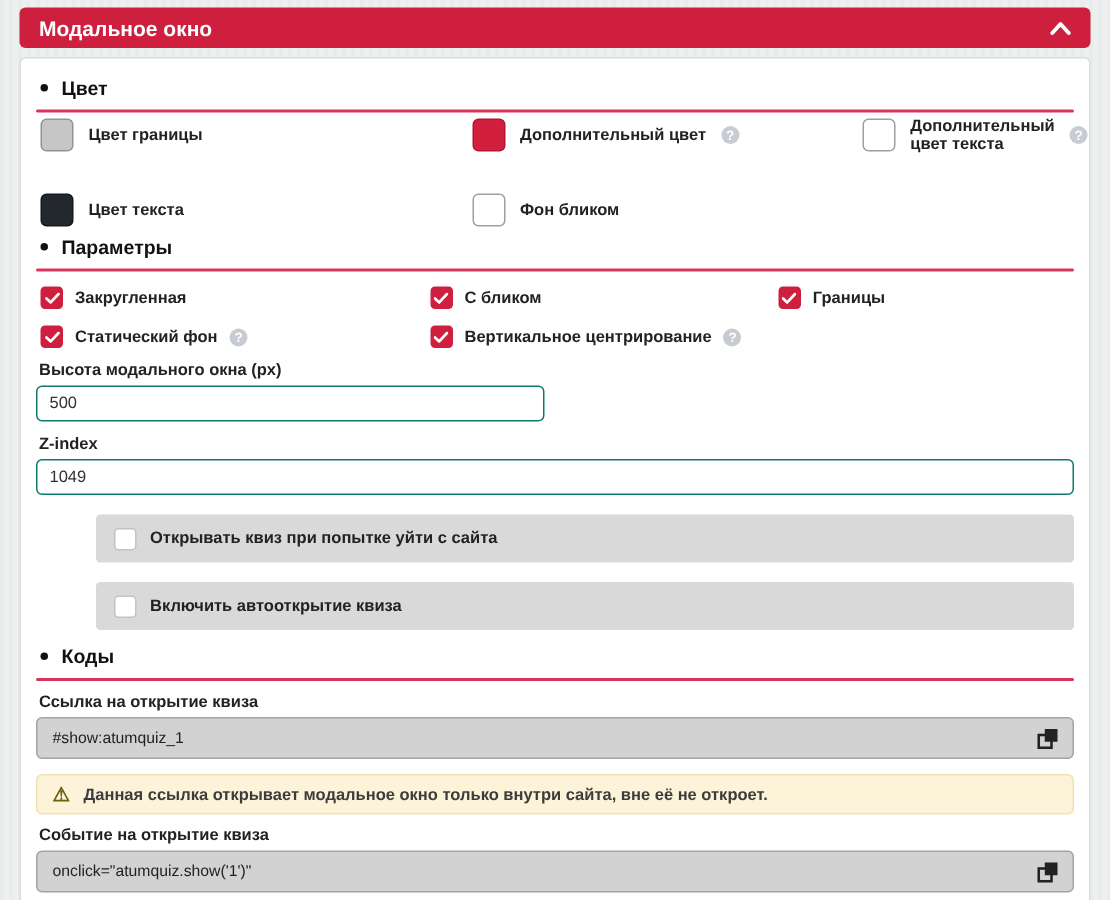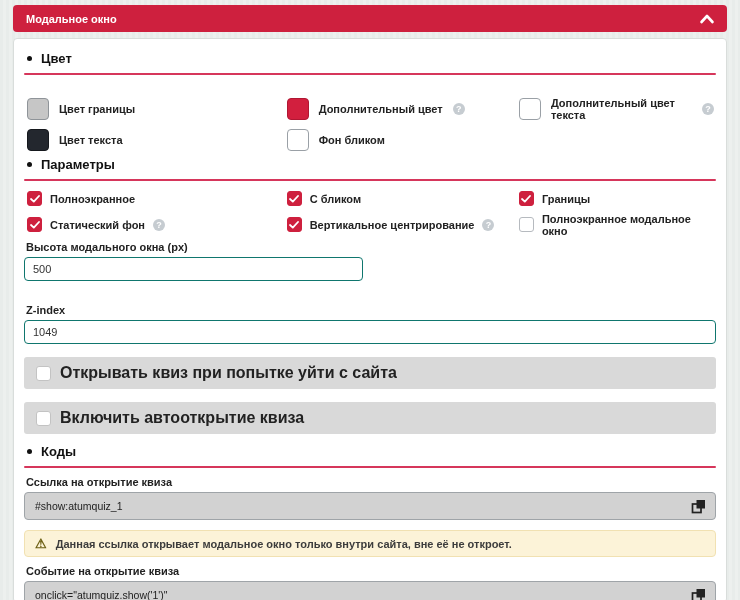--- a/index.html
+++ b/index.html
@@ -9,32 +9,32 @@
     font-family:"Liberation Sans", sans-serif;
     background: repeating-linear-gradient(90deg,#e8ecea 0px,#e8ecea 3px,#edf0ee 3px,#edf0ee 6px);
     color:#222;
   }
   
   .header-bar {
     margin:5px 13px 6px; height:27px; background:#ce203e; border-radius:4px;
     display:flex; align-items:center; justify-content:space-between;
     padding:0 12px 0 13px; cursor:pointer;
   }
-  .header-title { color:#fff; font-size:11px; font-weight:700; }
+  .header-title { color:#fff; font-size:14px; font-weight:700; }
   .chev { display:flex; align-items:center; }
   
   .panel {
     margin:0 13px; background:#fff; border:1px solid #d9dddb; border-radius:4px;
     padding:6px 10px 7px; height:565px;
   }
   .section-head { display:flex; align-items:center; gap:9px; font-size:13px; font-weight:700; margin:6px 2px 7px 3px; color:#111; }
   .bullet { width:5px; height:5px; border-radius:50%; background:#111; flex:0 0 auto; }
   .rule { height:2px; background:#d6365b; border-radius:1px; }
   
-  .swatch-grid { display:grid; grid-template-columns:37.8% 33.8% 1fr; row-gap:9px; margin:23px 2px 4px 3px; }
+  .swatch-grid { display:grid; grid-template-columns:37.8% 33.8% 1fr; row-gap:9px; margin:4px 2px 4px 3px;gap:28px; }
   .swatch-item { height:22px; display:flex; align-items:center; gap:10px; font-size:11px; font-weight:700; }
   .swatch { width:22px; height:22px; border-radius:4px; border:1px solid #9aa0a6; flex:0 0 auto; cursor:pointer; }
   
   .info-icon {
     width:12px; height:12px; border-radius:50%; background:#c6ccd1; color:#fff;
     font-size:9px; font-weight:700; line-height:12px; text-align:center; flex:0 0 auto; cursor:default;
   }
   
   .cb-grid { display:grid; grid-template-columns:37.8% 33.8% 1fr; row-gap:11px; margin:10px 2px 4px 3px; }
   .cb-item { height:15px; display:flex; align-items:center; gap:8px; font-size:11px; font-weight:700; }
@@ -45,25 +45,25 @@
   .cb svg { display:none; }
   .cb.checked { background:#ce203e; border-color:#ce203e; }
   .cb.checked svg { display:block; }
   
   .fields-grid { display:grid; grid-template-columns:1fr 1fr; column-gap:14px; margin-top:9px; }
   .field-label { font-size:11px; font-weight:700; margin:0 0 4px 2px; }
   input.text {
     width:100%; height:24px; border:1px solid #0f766e; border-radius:4px;
     padding:0 8px; font-size:11px; font-family:inherit; color:#333; background:#fff; outline:none;
   }
-  .zindex-row { margin-top:23px; }
+  .zindex-row { margin-top:9px; }
   
   .toggle-bar {
     margin-top:13px; background:#d9d9d9; border-radius:3px; height:32px;
-    display:flex; align-items:center; gap:9px; padding:0 12px; font-size:16px; font-weight:700;
+    display:flex; align-items:center; gap:9px; padding:0 12px; font-size:11px; font-weight:700;margin-left:40px;
   }
   .toggle-bar .cb { border-color:#c3c3c3; }
   .codes-head { margin-top:10px; }
   
   .code-label { font-size:11px; font-weight:700; margin:8px 0 4px 2px; display:flex; align-items:center; gap:6px; }
   .code-box {
     background:#d2d2d2; border:1px solid #9fa4a8; border-radius:4px; height:28px;
     display:flex; align-items:center; padding:0 5px 0 10px;
   }
   .code-text { flex:1; font-size:10.5px; color:#222; white-space:nowrap; overflow:hidden; }
@@ -131,21 +131,21 @@
   </div>
   <div class="rule"></div>
 
   <div class="cb-grid">
     <div class="cb-item">
       <span class="cb checked">
         <svg width="10" height="8" viewBox="0 0 10 8">
             <polyline points="1,4 3.8,6.6 9,1" fill="none" stroke="#fff" stroke-width="1.8" stroke-linecap="round" stroke-linejoin="round"></polyline>
           </svg>
         </span>
-      <span>Полноэкранное</span>
+      <span>Закругленная</span>
     </div>
     <div class="cb-item">
       <span class="cb checked">
         <svg width="10" height="8" viewBox="0 0 10 8">
             <polyline points="1,4 3.8,6.6 9,1" fill="none" stroke="#fff" stroke-width="1.8" stroke-linecap="round" stroke-linejoin="round"></polyline>
           </svg>
         </span>
       <span>С бликом</span>
     </div>
     <div class="cb-item">
@@ -166,25 +166,20 @@
       <span class="info-icon">?</span>
     </div>
     <div class="cb-item">
       <span class="cb checked">
         <svg width="10" height="8" viewBox="0 0 10 8">
             <polyline points="1,4 3.8,6.6 9,1" fill="none" stroke="#fff" stroke-width="1.8" stroke-linecap="round" stroke-linejoin="round"></polyline>
           </svg>
         </span>
       <span>Вертикальное центрирование</span>
       <span class="info-icon">?</span>
-    </div>
-    <div class="cb-item">
-      <span class="cb">
-        </span>
-      <span>Полноэкранное модальное окно</span>
     </div>
   </div>
 
   <div class="fields-grid">
     <div>
       <div class="field-label">Высота модального окна (px)</div>
       <input class="text" type="text" value="500" style="">
     </div>
   </div>
 

